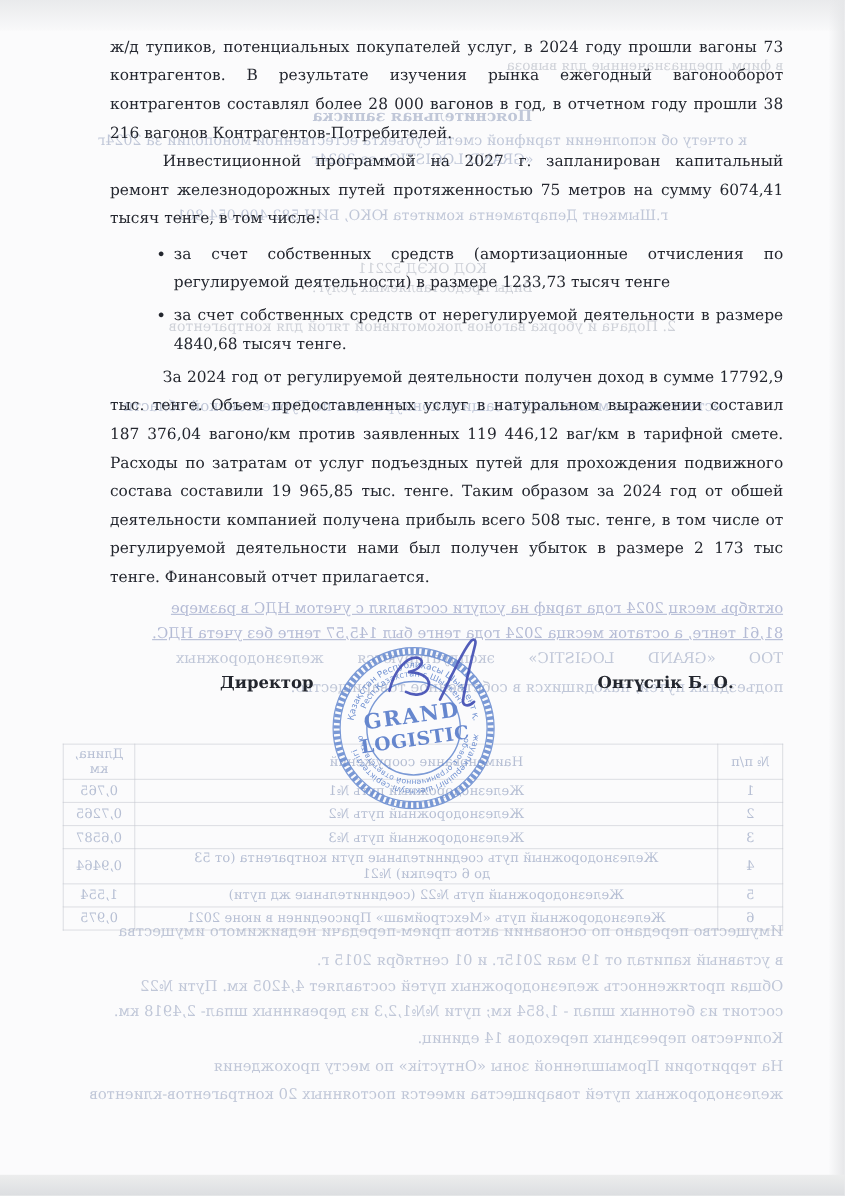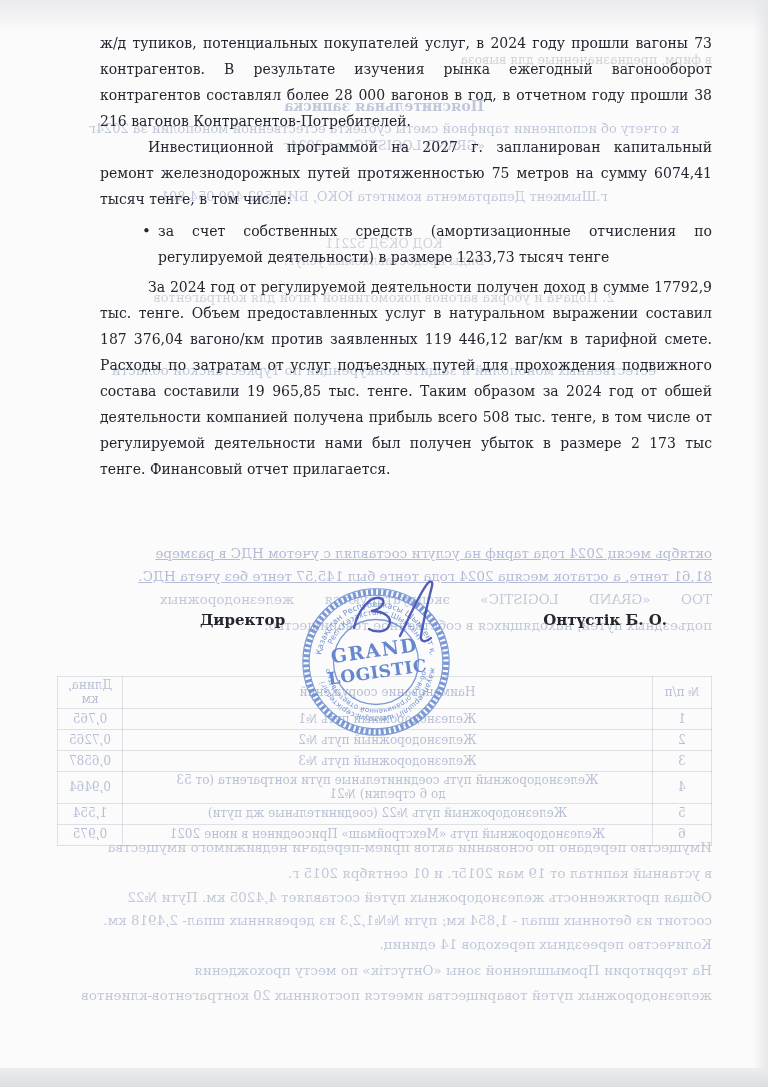--- a/index.html
+++ b/index.html
@@ -123,20 +123,21 @@
       </tbody>
         </table>
     </div>
   </div>
 
   <div class="content">
     <p>ж/д тупиков, потенциальных покупателей услуг, в 2024 году прошли вагоны 73 контрагентов. В результате изучения рынка ежегодный вагонооборот контрагентов составлял более 28 000 вагонов в год, в отчетном году прошли 38 216 вагонов Контрагентов-Потребителей.</p>
     <p class="indent">Инвестиционной программой на 2027 г. запланирован капитальный ремонт железнодорожных путей протяженностью 75 метров на сумму 6074,41 тысяч тенге, в том числе:</p>
     <ul class="bullets">
       <li>за счет собственных средств (амортизационные отчисления по регулируемой деятельности) в размере 1233,73 тысяч тенге</li>
+      <li>за счет собственных средств от нерегулируемой деятельности в размере 4840,68 тысяч тенге.</li>
     </ul>
     <p class="indent">За 2024 год от регулируемой деятельности получен доход в сумме 17792,9 тыс. тенге. Объем предоставленных услуг в натуральном выражении составил 187 376,04 вагоно/км против заявленных 119 446,12 ваг/км в тарифной смете. Расходы по затратам от услуг подъездных путей для прохождения подвижного состава составили 19 965,85 тыс. тенге. Таким образом за 2024 год от обшей деятельности компанией получена прибыль всего 508 тыс. тенге, в том числе от регулируемой деятельности нами был получен убыток в размере 2 173 тыс тенге. Финансовый отчет прилагается.</p>
   </div>
 
   <div class="sig-row">
     <span>Директор</span>
     <span>Онтүстік Б. О.</span>
   </div>
 
   <svg class="stamp" width="152" height="152" viewBox="0 0 152 152">

